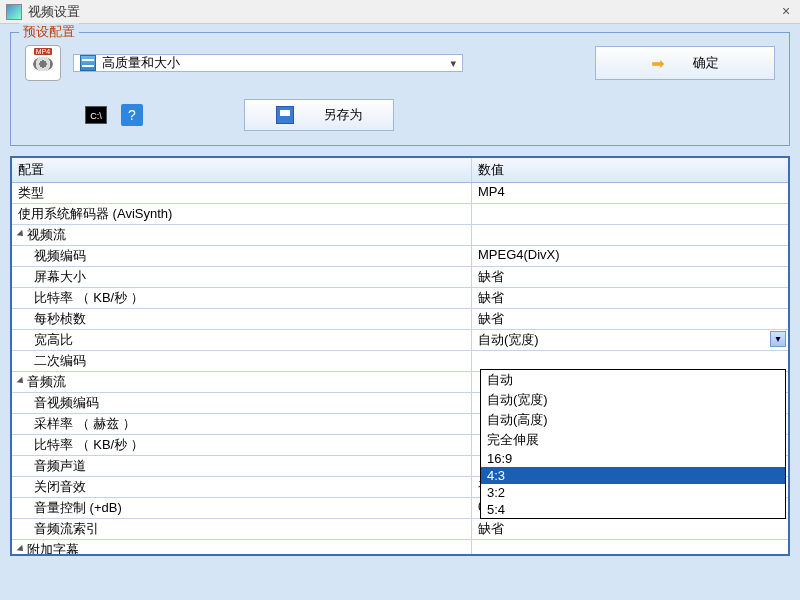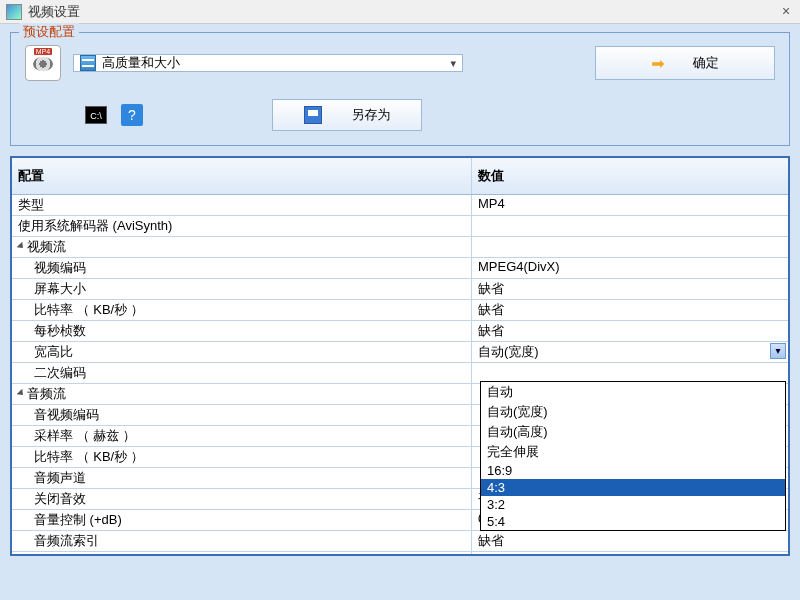--- a/index.html
+++ b/index.html
@@ -17,26 +17,26 @@
   .preset-select { flex: 1; max-width: 390px; background: #fff; border: 1px solid #9db9d9; height: 18px; display: flex; align-items: center; padding: 0 6px; cursor: pointer; }
   .preset-select .film-icon { width: 16px; height: 16px; background: linear-gradient(#6ab7f5,#3a87c5); border: 1px solid #2a6aa5; margin-right: 6px; position: relative; }
   .preset-select .film-icon::before, .preset-select .film-icon::after { content:""; position:absolute; left:1px; right:1px; height:2px; background:#fff; }
   .preset-select .film-icon::before { top:3px; } .preset-select .film-icon::after { bottom:3px; }
   .preset-select .chev { margin-left:auto; color:#444; font-size:11px; }
   .ok-btn { width: 180px; height: 34px; background: linear-gradient(#fefefe,#e6eefa); border: 1px solid #9db9d9; display: flex; align-items: center; justify-content: center; gap: 28px; cursor: pointer; margin-left: auto; }
   .ok-btn .arrow { color: #f5a623; font-size: 16px; }
   .preset-row2 { display: flex; align-items: center; gap: 14px; margin-top: 18px; padding-left: 60px; }
   .cmd-icon { width: 22px; height: 18px; background: #000; color: #fff; font-size: 9px; text-align: center; line-height: 18px; border: 1px solid #555; cursor: pointer; }
   .help-icon { width: 22px; height: 22px; background: #2e86de; color: #fff; font-size: 14px; text-align: center; line-height: 22px; cursor: pointer; border-radius: 2px; }
-  .saveas-btn { margin-left: 115px; width: 150px; height: 32px; background: linear-gradient(#fefefe,#e6eefa); border: 1px solid #9db9d9; display: flex; align-items: center; justify-content: center; gap: 30px; cursor: pointer; }
+  .saveas-btn { margin-left: 87px; width: 150px; height: 32px; background: linear-gradient(#fefefe,#e6eefa); border: 1px solid #9db9d9; display: flex; align-items: center; justify-content: center; gap: 30px; cursor: pointer; }
   .disk-icon { width: 18px; height: 18px; background: #3a7bd5; border: 1px solid #2a5aa5; position: relative; }
   .disk-icon::after { content:""; position:absolute; left:3px; right:3px; top:3px; height:6px; background:#fff; }
   .grid-wrap { margin: 10px; border: 2px solid #3a6fb7; background: #fff; height: 400px; overflow: hidden; display: flex; flex-direction: column; }
   .grid-header { display: flex; background: linear-gradient(#f4f8fd,#dce9f8); border-bottom: 1px solid #9db9d9; }
-  .grid-header div { padding: 9px 6px; font-weight: bold; }
+  .grid-header div { padding: 3px 6px; }
   .col-cfg { width: 460px; border-right: 1px solid #c2d4ea; }
   .col-val { flex: 1; }
   .grid-body { flex: 1; overflow-y: auto; position: relative; }
   .row { display: flex; border-bottom: 1px solid #c2d4ea; min-height: 20px; }
   .row .c1 { width: 460px; padding: 1px 4px 1px 6px; border-right: 1px solid #c2d4ea; display: flex; align-items: center; }
   .row .c2 { flex: 1; padding: 1px 6px; position: relative; }
   .grouphdr .c1 { font-weight: normal; text-align: right; }
   .expand-tri { display:inline-block; width:0; height:0; border-left:5px solid #555; border-top:4px solid transparent; border-bottom:4px solid transparent; margin-right:4px; transform: rotate(45deg) translateY(-1px); }
   .indent1 { padding-left: 22px !important; }
   .active-cell { background: #fff; }

